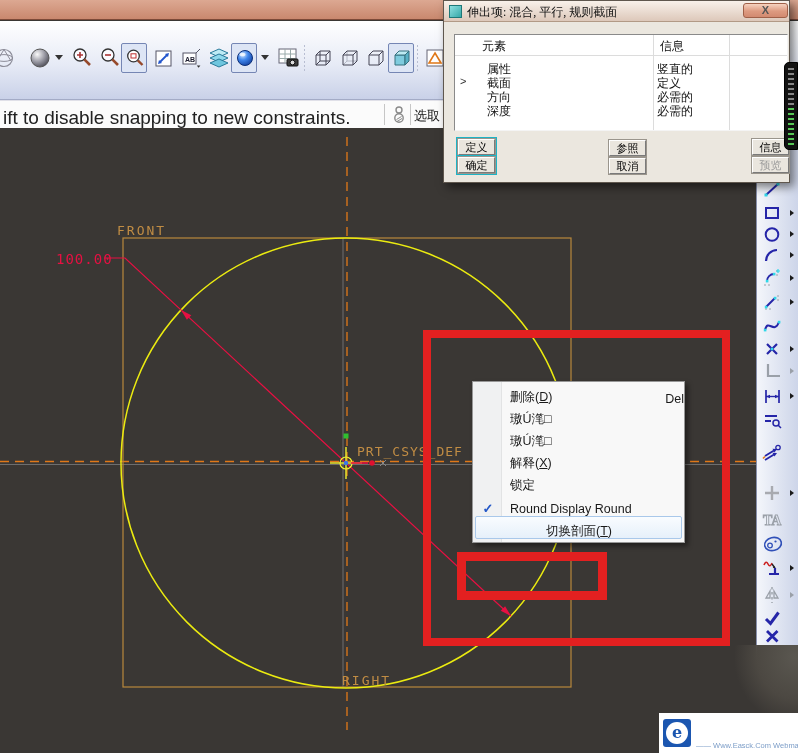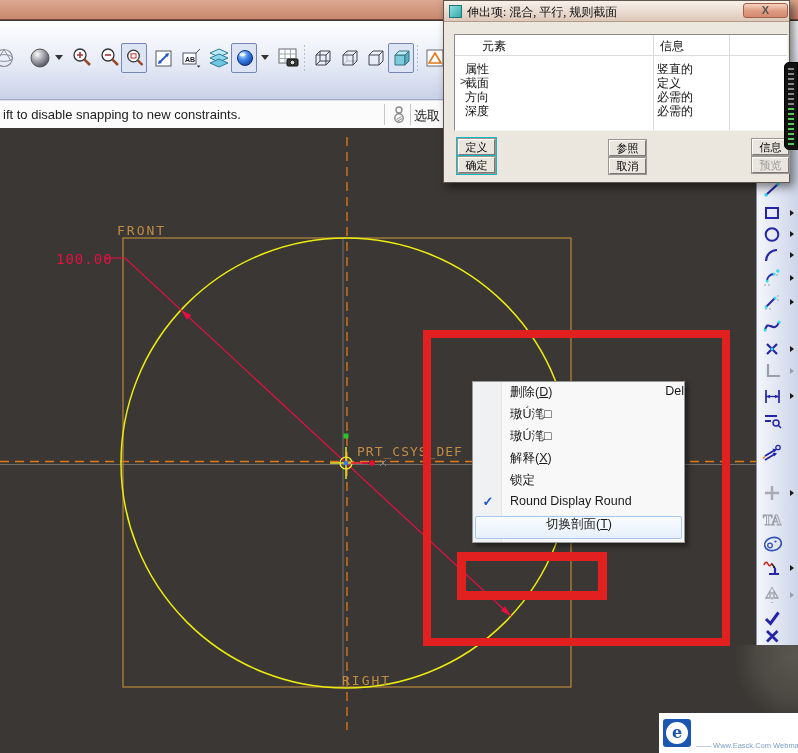--- a/index.html
+++ b/index.html
@@ -12,21 +12,21 @@
     background:linear-gradient(#dca892,#c9886e);border-bottom:1px solid #7c4a38;z-index:1;}
   .toolbar{position:absolute;left:0;top:21px;width:798px;height:79px;
     background:linear-gradient(#ffffff,#e7ebf6 55%,#c9d1e8);border-bottom:1px solid #a3abc6;z-index:1;}
   .tb-row{position:absolute;left:0;top:22px;height:34px;width:100%;}
   .tb-btn{position:absolute;top:0;width:26px;height:30px;border:1px solid transparent;background:transparent;padding:1px;}
   .tb-btn.pressed{border:1px solid #7586b4;background:#dde5f5;border-radius:2px;}
   .tb-arrow{position:absolute;top:12px;width:0;height:0;border-left:4px solid transparent;border-right:4px solid transparent;border-top:5px solid #333;}
   .tb-sep{position:absolute;top:2px;width:1px;height:26px;background:repeating-linear-gradient(#b8bed2 0 2px,transparent 2px 4px);}
   .messagebar{position:absolute;left:0;top:100px;width:798px;height:28px;background:#fbfbfb;z-index:1;
     border-top:1px solid #e0e0e8;}
-  .msg-text{position:absolute;left:3px;top:6px;font-size:13px;color:#222;}
+  .msg-text{position:absolute;left:3px;top:6px;font-size:19px;color:#222;}
   .msg-sep{position:absolute;top:3px;width:1px;height:21px;background:#c6c6c6;}
   .msg-label{position:absolute;left:414px;top:6px;font-size:13px;color:#111;}
 
   
   .viewport{position:absolute;left:0;top:128px;width:756px;height:625px;background:#3a3734;z-index:2;overflow:hidden;}
   .sketch-label{font-family:"DejaVu Sans Mono",monospace;}
 
   
   .right-toolbar{position:absolute;left:756px;top:128px;width:42px;height:530px;
     background:linear-gradient(to right,#f4f6fb,#cdd5e9);border-left:1px solid #8890ac;z-index:3;}
@@ -34,21 +34,21 @@
   .rt-item svg{position:absolute;left:3px;top:0;}
   .rt-arrow{position:absolute;left:31px;top:7px;width:0;height:0;border-top:3.5px solid transparent;border-bottom:3.5px solid transparent;border-left:4.5px solid #1a1a1a;}
   .rt-arrow.gray{border-left-color:#9aa0a8;}
   .smoke{position:absolute;left:735px;top:645px;width:70px;height:78px;z-index:4;
     background:radial-gradient(ellipse at 85% 15%, #5a5750 0%, #4c4842 45%, rgba(60,57,52,0) 72%);}
 
   
   .ctx-menu{position:absolute;left:472px;top:381px;width:213px;z-index:5;background:#f8f8f8;
     border:1px solid #979797;box-shadow:3px 3px 5px rgba(0,0,0,.45);padding:2px 0;}
   .ctx-menu::before{content:"";position:absolute;left:0;top:0;bottom:0;width:28px;background:#f0f1f2;border-right:1px solid #e2e3e4;}
-  .mi{position:relative;height:22px;display:flex;align-items:flex-start;font-size:12.5px;color:#1a1a1a;}
+  .mi{position:relative;height:22px;display:flex;align-items:flex-end;font-size:12.5px;color:#1a1a1a;}
   .mi .gutter{width:30px;flex:0 0 30px;text-align:center;color:#2458c8;font-weight:bold;font-size:13px;position:relative;}
   .mi .lbl{padding-left:7px;}
   .mi .sc{margin-left:auto;padding-right:0;}
   .mi.hilite{height:24px;padding-left:36px;}
   .mi.hilite .box{position:absolute;left:2px;right:2px;top:0;bottom:1px;border:1px solid #a9c8ea;border-radius:2px;
     background:linear-gradient(#f9fcff,#e6f0fa);}
   .mi span{position:relative;}
 
   
   .anno{position:absolute;border:8px solid #e32020;background:transparent;z-index:6;}
@@ -63,21 +63,21 @@
   .dlg-title-text{position:absolute;left:23px;top:3px;font-size:12px;color:#111;white-space:nowrap;font-family:Liberation Serif, serif;}
   .dlg-close{position:absolute;right:1px;top:2px;width:45px;height:15px;border:1px solid #a06048;border-radius:3px;
     background:linear-gradient(#f6d2bf,#dd9a80 55%,#d28a70);color:#555;font-size:11px;font-weight:bold;line-height:13px;text-align:center;padding:0;}
   .dlg-table{position:absolute;left:10px;top:33px;width:334px;height:97px;background:#fff;
     border:1px solid;border-color:#8a8a8a #f4f4f4 #f4f4f4 #8a8a8a;font-size:12px;color:#111;}
   .dt-col-sep{position:absolute;top:0;bottom:0;width:1px;background:#dcdcdc;}
   .dt-head{position:absolute;top:0;left:0;right:0;height:21px;border-bottom:1px solid #dcdcdc;}
   .dt-h1{position:absolute;left:27px;top:3px;} .dt-h2{position:absolute;left:205px;top:3px;}
   .dt-row{position:absolute;left:0;right:0;height:14px;}
   .dt-marker{position:absolute;left:5px;top:0;font-size:11px;color:#333;}
-  .dt-el{position:absolute;left:10px;top:0;text-align:center;} .dt-info{position:absolute;left:202px;top:0;}
+  .dt-el{position:absolute;left:32px;top:0;text-align:center;} .dt-info{position:absolute;left:202px;top:0;}
   .dlg-btn{position:absolute;width:37px;height:16px;font-size:11px;line-height:13px;color:#000;padding:0;
     background:#eae6de;border:1px solid;border-color:#fff #7a7a7a #7a7a7a #fff;box-shadow:0 0 0 1px #9a958c;}
   .dlg-btn.teal{box-shadow:0 0 0 1px #9a958c,0 0 0 2px #1db4c6;}
   .dlg-btn.disabled{color:#9b9b9b;}
 
   
   .stripes{position:absolute;left:784px;top:62px;width:14px;height:88px;background:#121212;
     border-radius:5px 0 0 5px;z-index:11;border:1px solid #000;}
   .stripes .top{position:absolute;left:3px;right:3px;top:5px;height:38px;
     background:repeating-linear-gradient(#868686 0 2px,#121212 2px 5px);}

